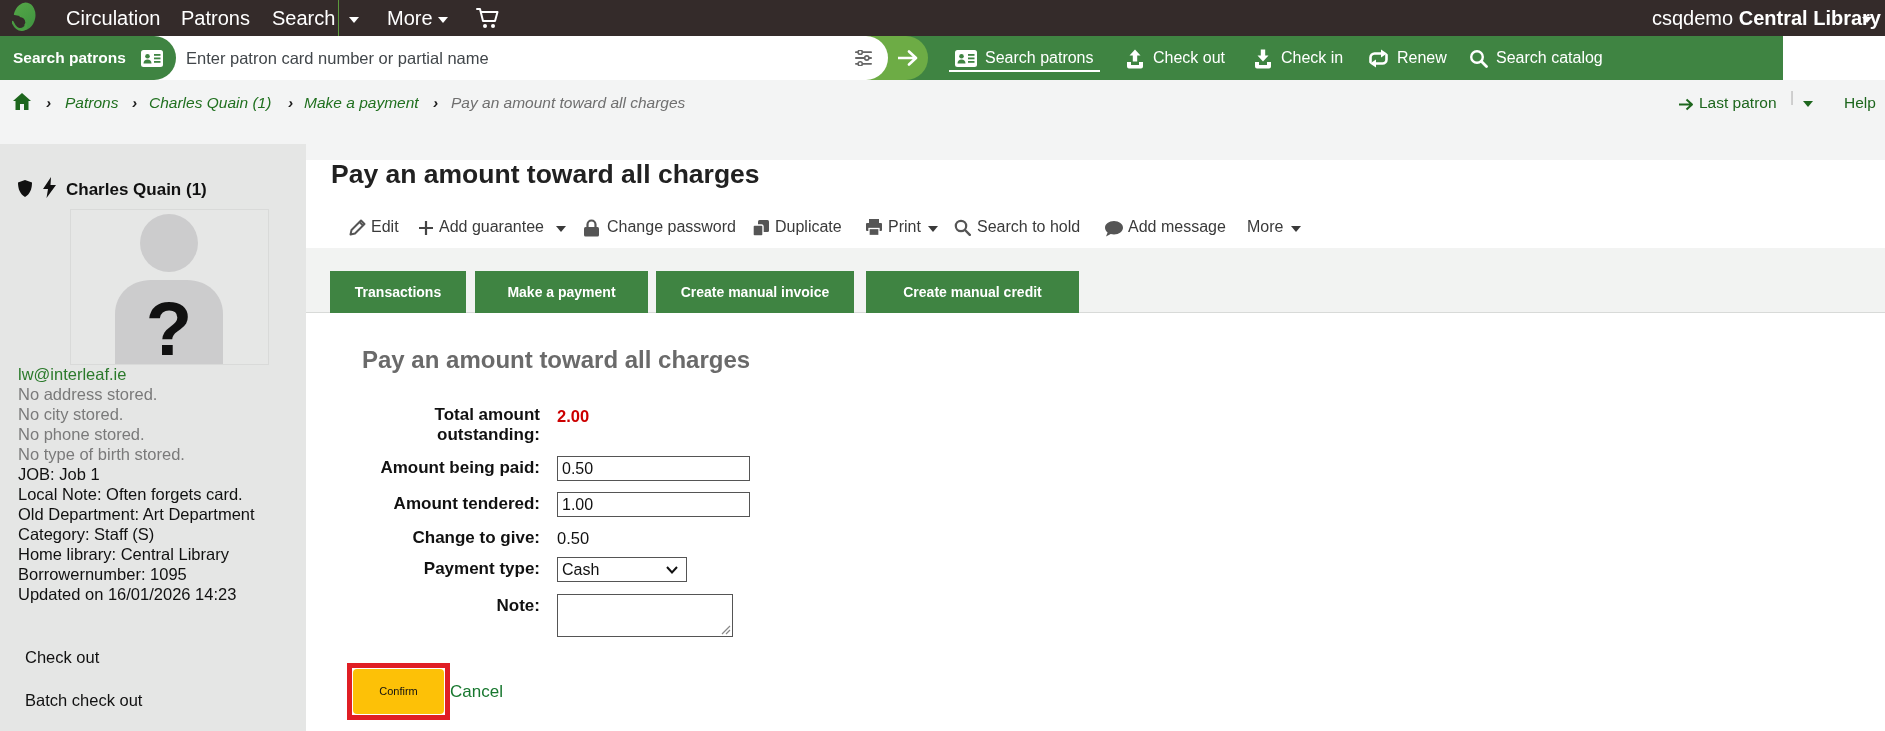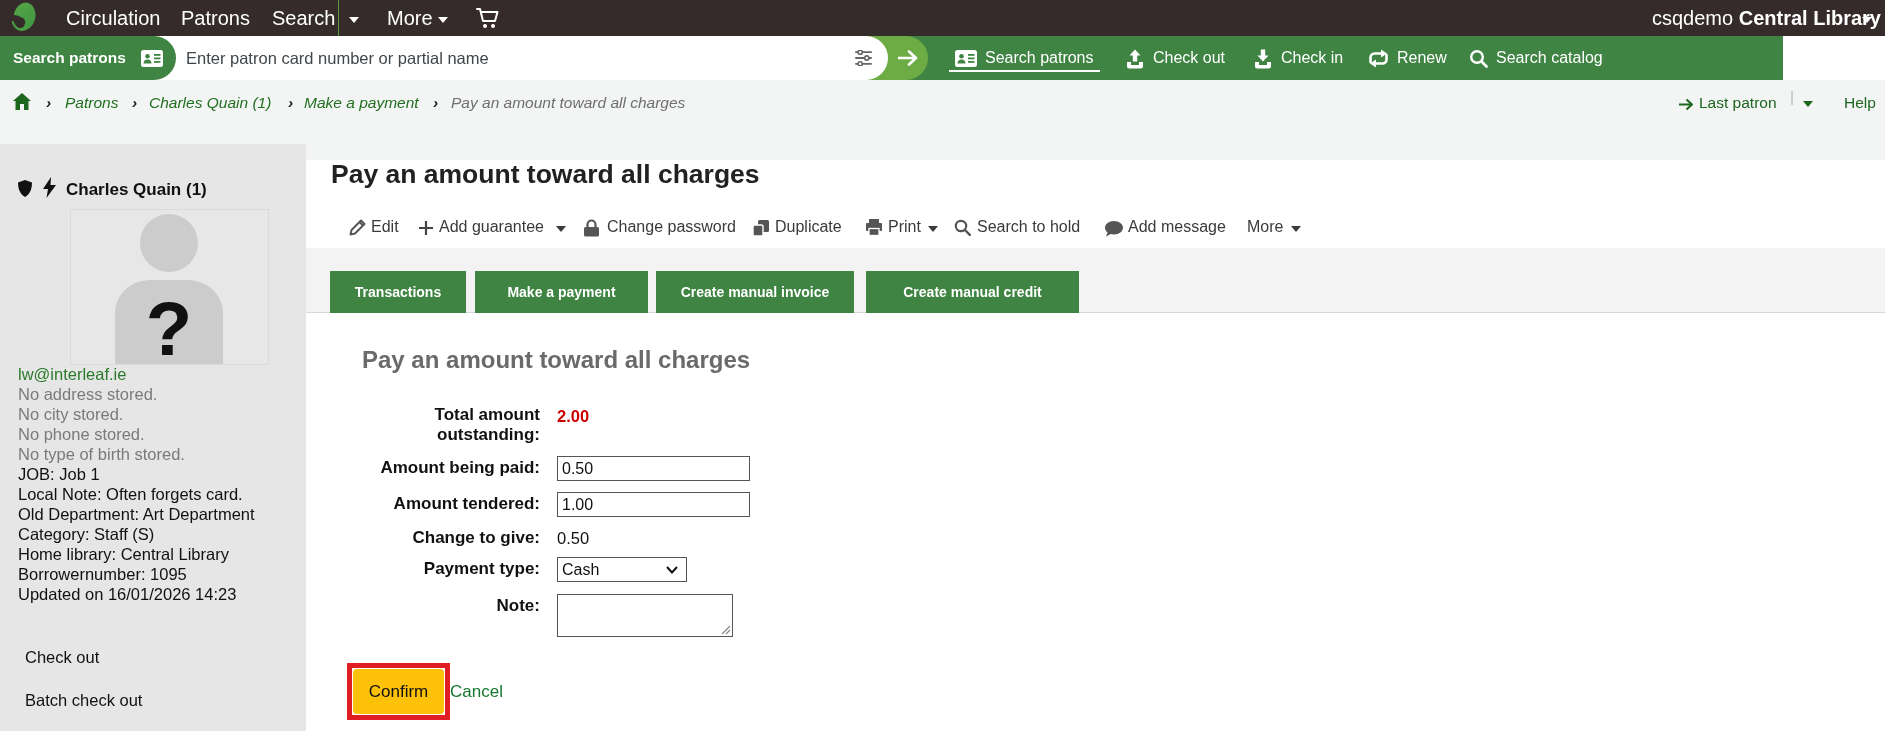--- a/index.html
+++ b/index.html
@@ -27,21 +27,21 @@
 #toolbar { position:absolute; left:0; top:74px; height:24px; width:1579px; }
 #toolbar .titem { position:absolute; top:0; font-size:16px; color:#3a3a3a; white-space:nowrap; }
 #toolbar .ticon { position:absolute; top:1px; }
 #tabs { position:absolute; left:24px; top:127px; height:42px; }
 .tab { display:inline-block; height:42px; line-height:42px; background:#3f8442; color:#fff; font-weight:bold; font-size:14px; text-align:center; }
 h2.formtitle { position:absolute; left:56px; top:202px; font-size:24px; color:#6a6a6a; font-weight:bold; }
 .flabel { position:absolute; font-size:17px; font-weight:bold; color:#111; text-align:right; width:220px; }
 .fval { position:absolute; font-size:16.5px; color:#111; }
 .finput { position:absolute; border:1px solid #555; background:#fff; font-size:16px; color:#111; padding:2px 4px; font-family:"Liberation Sans",sans-serif; }
 #confirmwrap { position:absolute; left:41px; top:519px; border:5px solid #e01e24; background:#fff; padding:1px; }
-#confirmbtn { width:91px; height:45px; background:#fdc107; border-radius:4px; font-size:17px; color:#111; text-align:center; line-height:45px; }
+#confirmbtn { width:91px; height:45px; background:#fdc107; border-radius:4px; font-size:11px; color:#111; text-align:center; line-height:45px; }
 #cancel { position:absolute; left:144px; top:538px; font-size:17px; color:#17772e; }
 #searchinput::placeholder { color:#41464a; opacity:1; }
 svg { display:block; }
 .il { display:inline-block; vertical-align:middle; }
 </style>
 </head>
 <body>
 
 <div id="topbar">
   <svg style="position:absolute;left:12px;top:2px;" width="26" height="30" viewBox="0 0 26 30">

